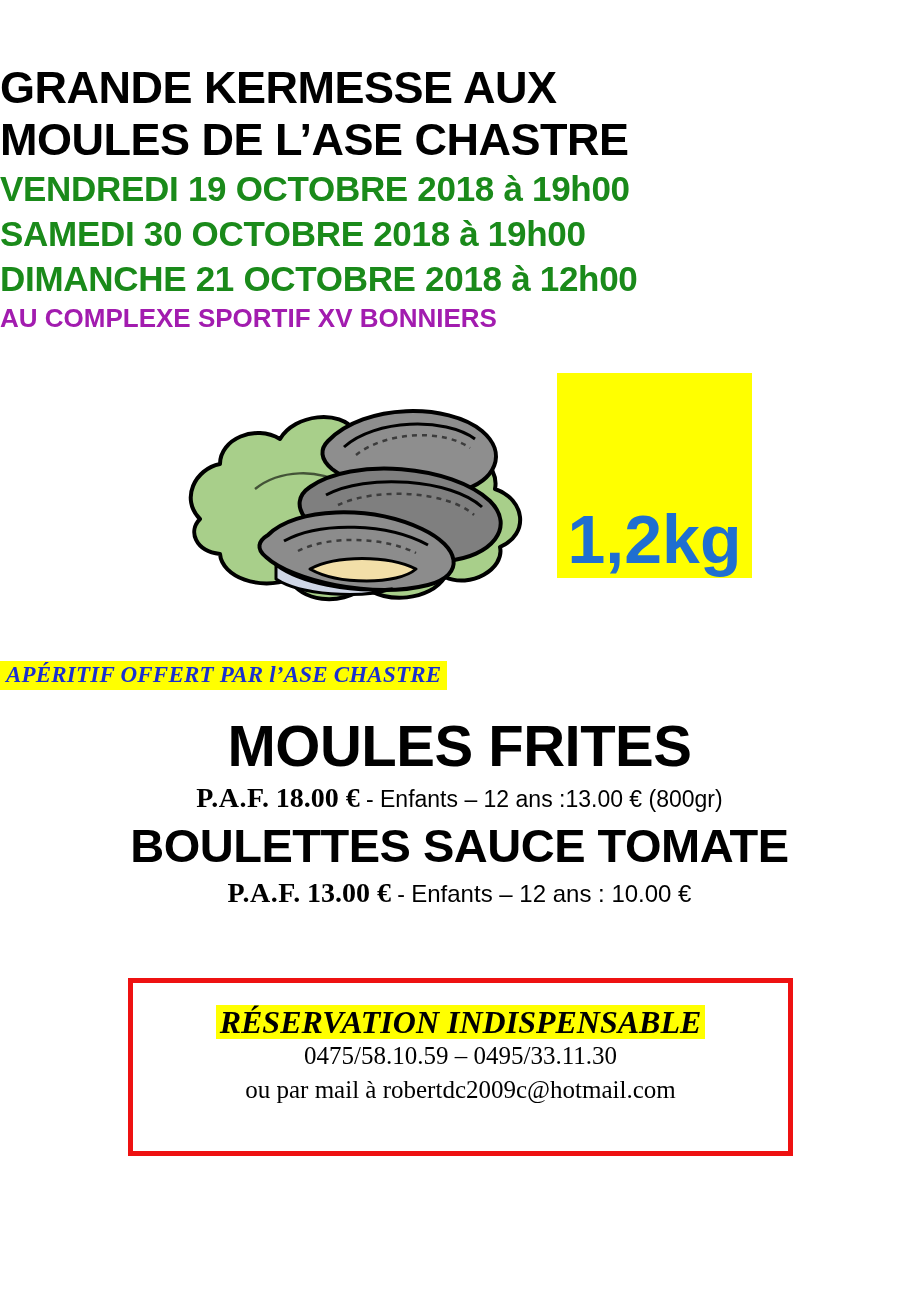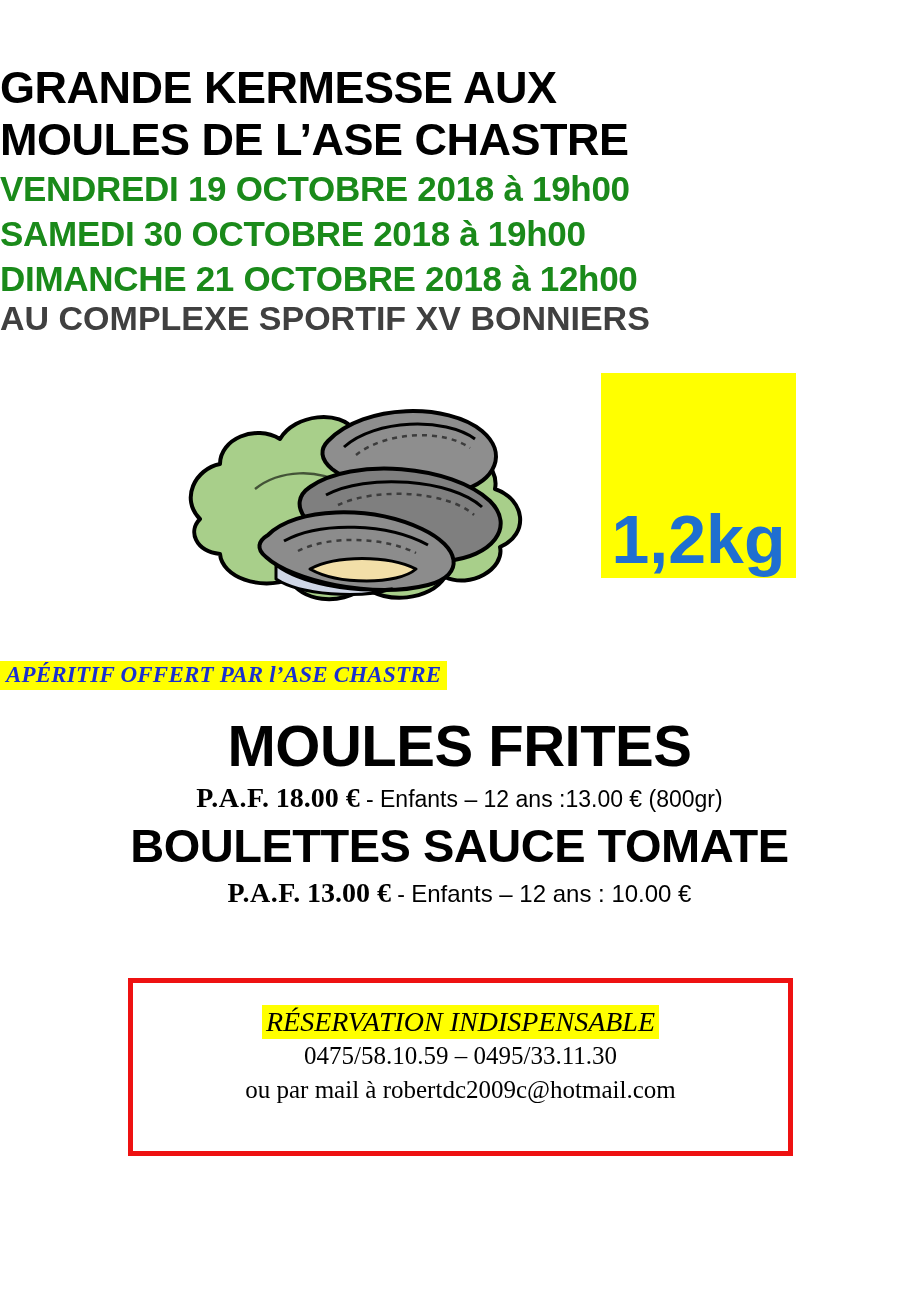--- a/index.html
+++ b/index.html
@@ -37,23 +37,23 @@
   }
   .date-line {
     font-weight: bold;
     font-size: 35px;
     line-height: 45px;
     color: #1a8a1a;
     letter-spacing: -0.3px;
   }
   .venue-line {
     font-weight: bold;
-    font-size: 34px;
-    line-height: 34px;
-    color: #404040;
+    font-size: 26px;
+    line-height: 34px;
+    color: #a21caf;
     letter-spacing: 0px;
   }
 
   
   .media-row {
     position: relative;
     height: 260px;
     margin-top: 44px;
   }
   .mussel-art {
@@ -63,21 +63,20 @@
     width: 400px;
     height: 260px;
   }
   .weight-badge {
     position: absolute;
     left: 557px;
     top: -6px;
     width: 195px;
     height: 205px;
     background: #ffff00;
-    margin-left: 44px;
   }
   .weight-badge .weight-text {
     position: absolute;
     bottom: -6px;
     left: 0;
     right: 0;
     text-align: center;
     font-size: 68px;
     font-weight: bold;
     color: #1f6fd0;
@@ -149,23 +148,23 @@
     height: 178px;
     border: 5px solid #ee1111;
     box-sizing: border-box;
     text-align: center;
     font-family: "Liberation Serif", serif;
   }
   .res-1-wrap { margin-top: 22px; }
   .res-1 {
     display: inline-block;
     background: #ffff00;
-    font-weight: normal;
+    font-weight: bold;
     font-style: italic;
-    font-size: 28px;
+    font-size: 32px;
     line-height: 34px;
     padding: 0 4px;
   }
   .res-2 {
     font-weight: bold;
     font-style: italic;
     font-size: 28px;
     line-height: 40px;
   }
   .res-3 {

